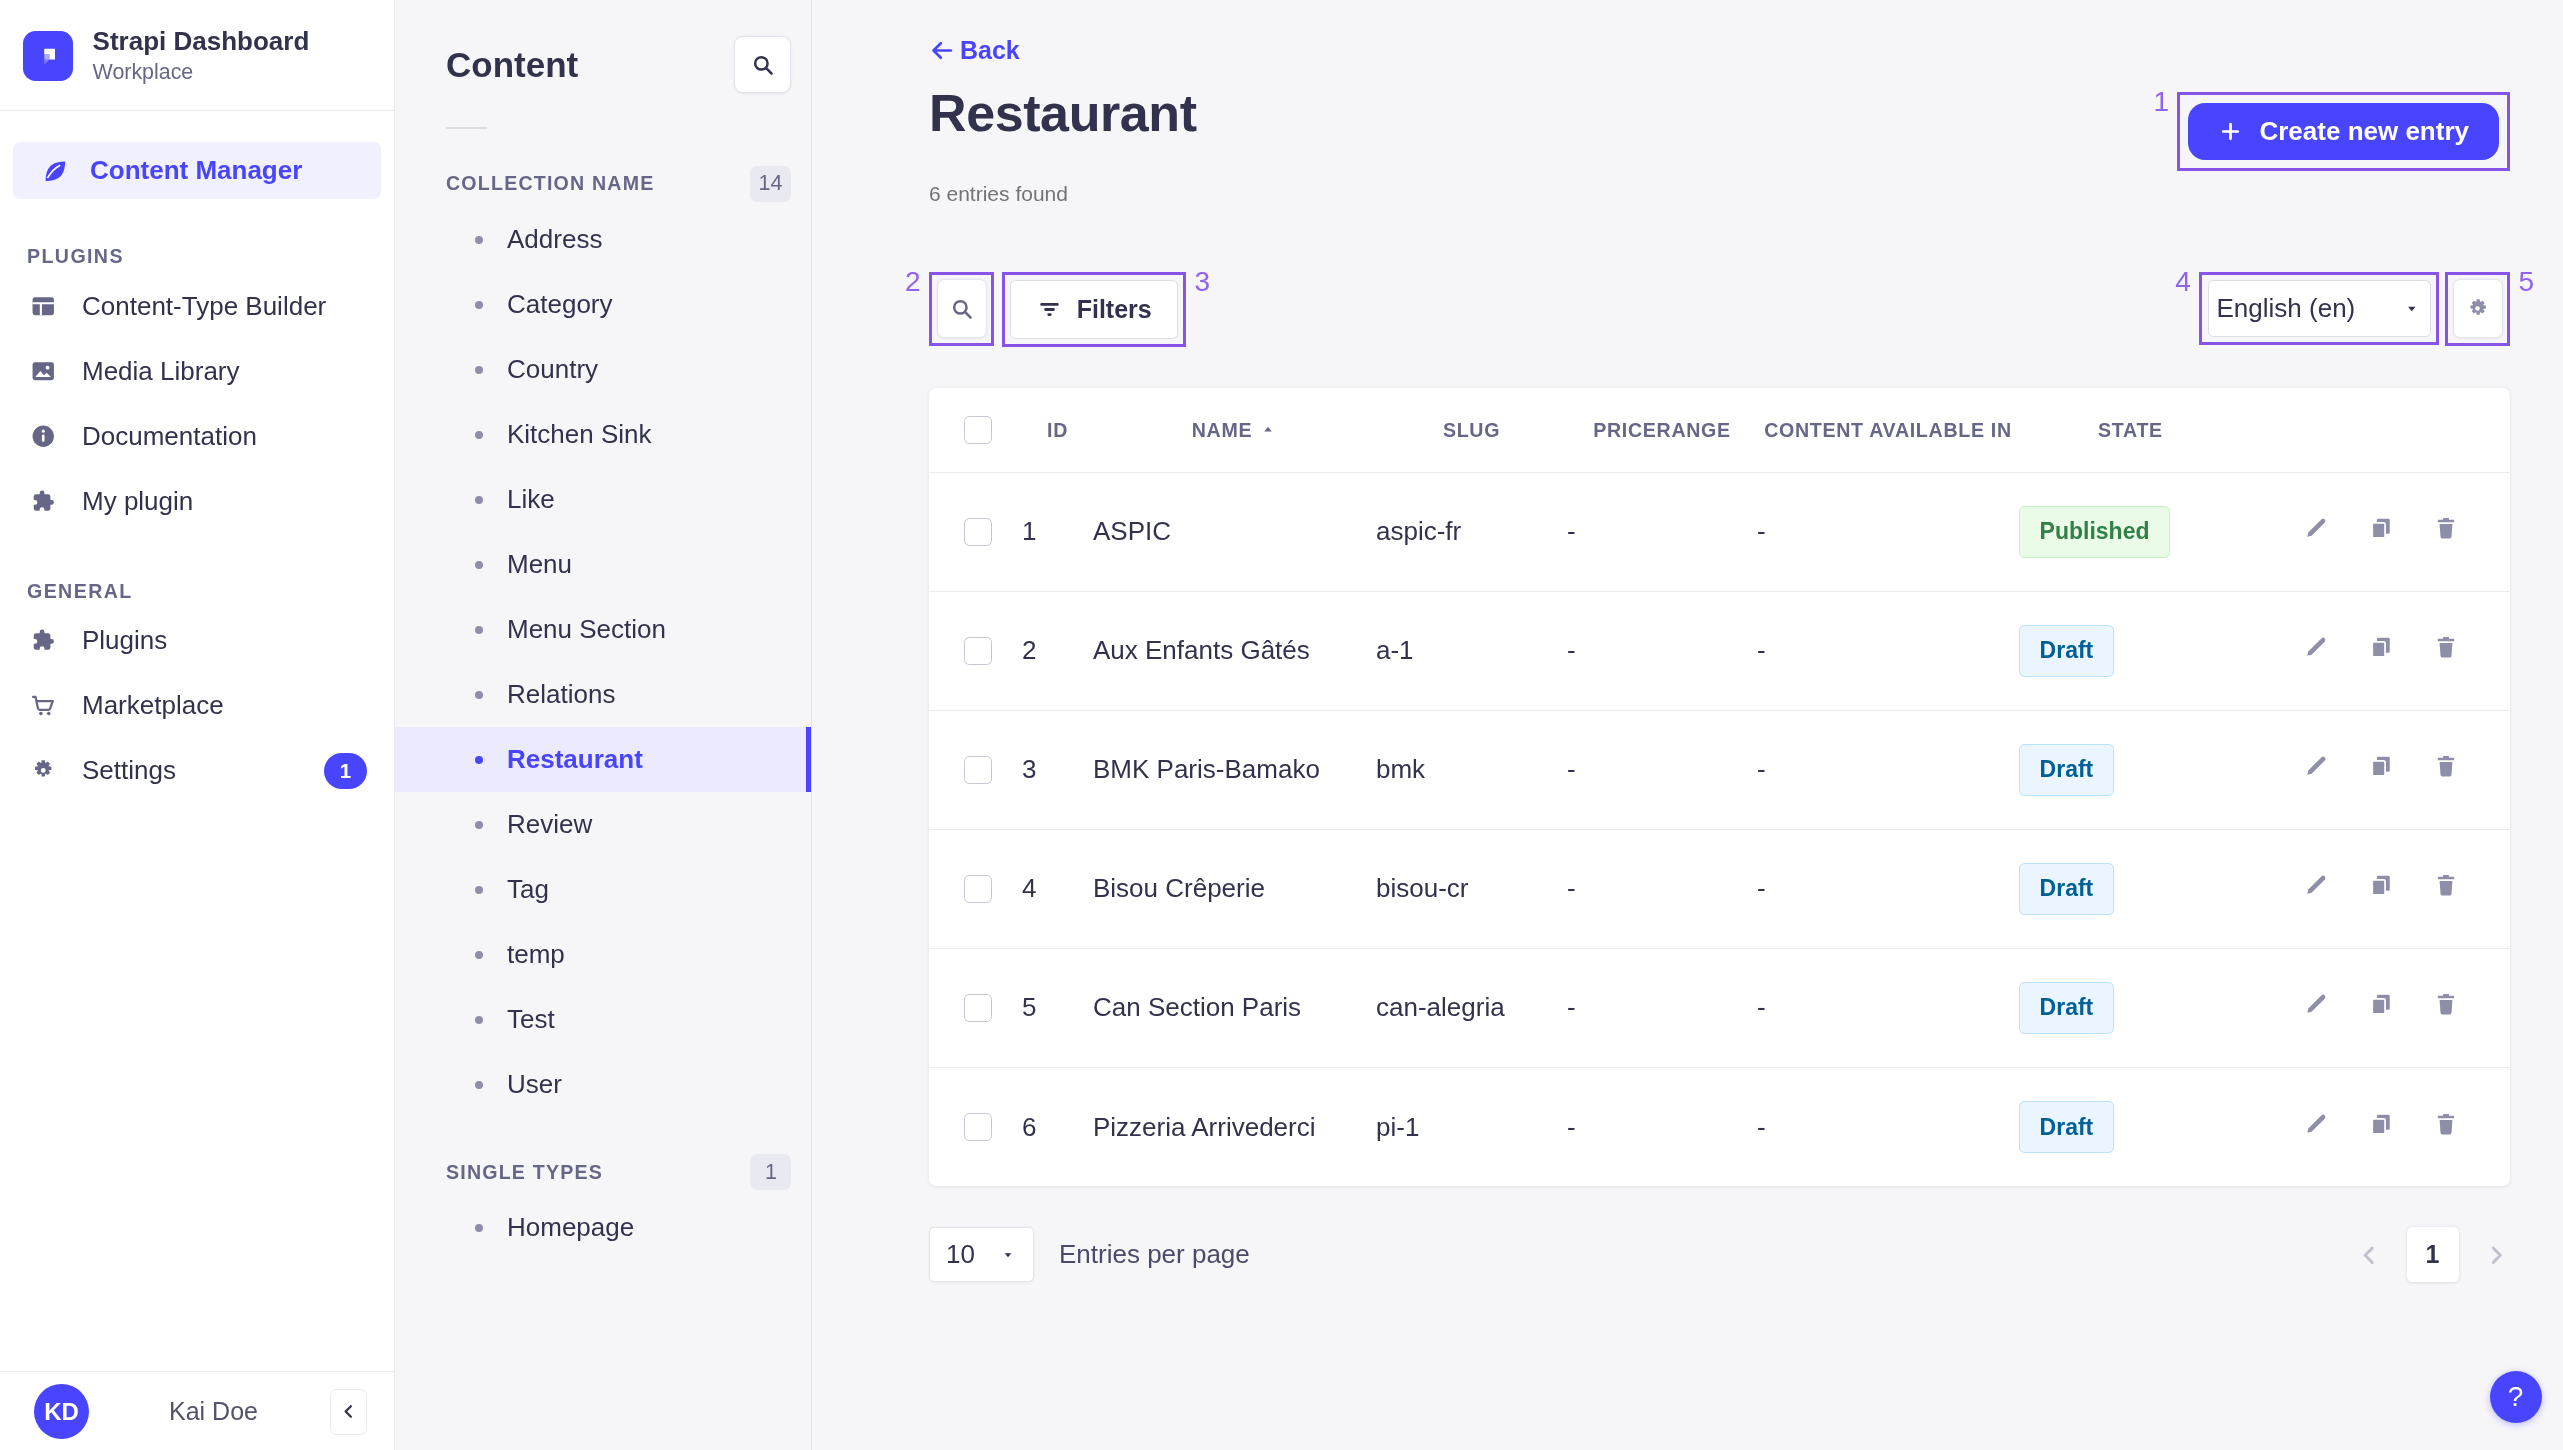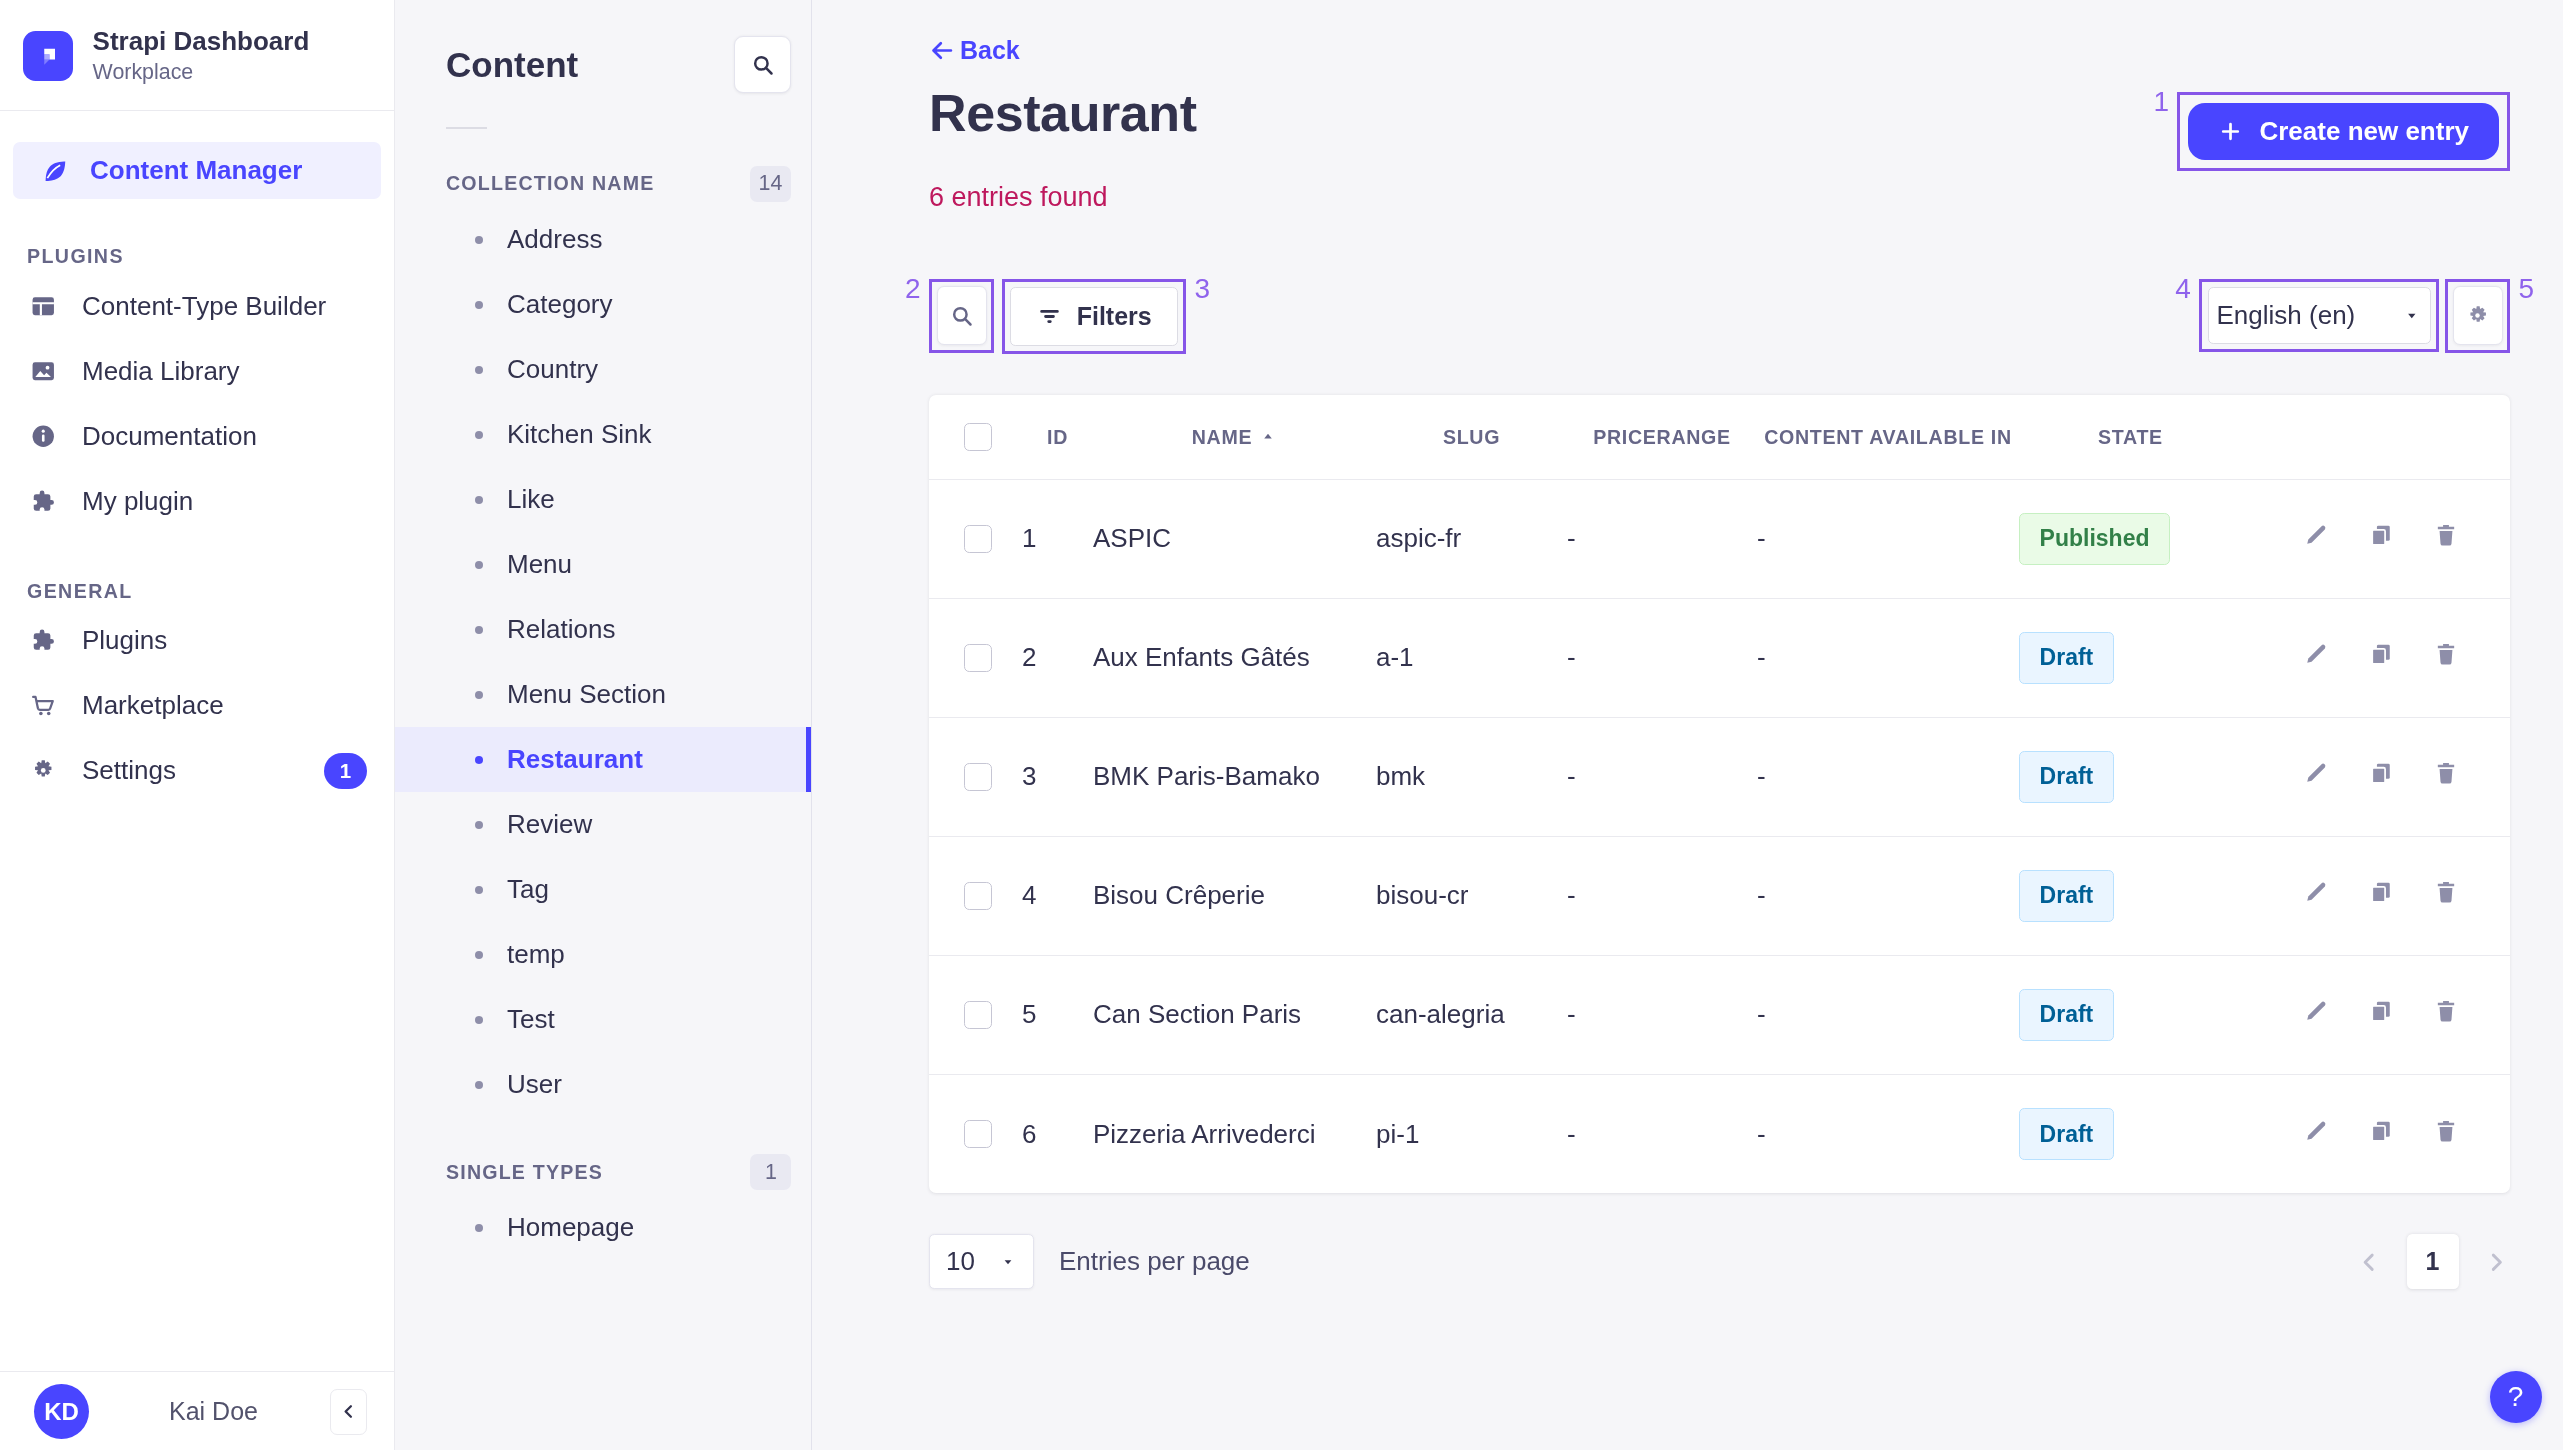--- a/index.html
+++ b/index.html
@@ -43,21 +43,21 @@
   .type-item.active { background:#ebebfd; color:#4945ff; font-weight:bold; }
   .type-item.active .bullet { background:#4945ff; }
   .type-item.active::after { content:""; position:absolute; right:0; top:0; bottom:0; width:5.3px; background:#4945ff; }
 
   
   .main { flex:1; position:relative; padding:0 53px 0 117px; }
   .back-row { margin-top:36px; }
   .back-link { display:inline-flex; align-items:center; gap:4px; color:#4945ff; font-size:25px; font-weight:600; cursor:pointer; }
   .title-row { display:flex; align-items:flex-start; justify-content:space-between; margin-top:16px; }
   .page-title { font-size:52px; font-weight:bold; color:#32324d; letter-spacing:-0.4px; }
-  .subtitle { margin-top:10.7px; font-size:27px; color:#be185d; }
+  .subtitle { margin-top:10.7px; font-size:21px; color:#737373; }
 
   .anno { position:relative; border:3.6px solid #8655e8; }
   .anno-num { position:absolute; top:-7.1px; font-size:28px; color:#8f63ec; line-height:1; }
   .nl { left:-27px; } .nr { right:-27px; }
 
   .anno-create { padding:8px; margin-top:9px; }
   .create-btn { background:#4945ff; border:none; color:#fff; font-size:26px; font-weight:bold; height:57px; padding:0 30px; border-radius:17px; display:flex; align-items:center; gap:16px; cursor:pointer; font-family:inherit; }
 
   .filter-row { margin-top:66px; display:flex; align-items:flex-start; justify-content:space-between; }
   .fgroup { display:flex; align-items:flex-start; }
@@ -249,25 +249,25 @@
         <li class="type-item">
           <span class="bullet"></span>
           <span>Like</span>
         </li>
         <li class="type-item">
           <span class="bullet"></span>
           <span>Menu</span>
         </li>
         <li class="type-item">
           <span class="bullet"></span>
+          <span>Menu Section</span>
+        </li>
+        <li class="type-item">
+          <span class="bullet"></span>
           <span>Relations</span>
-        </li>
-        <li class="type-item">
-          <span class="bullet"></span>
-          <span>Menu Section</span>
         </li>
         <li class="type-item active">
           <span class="bullet"></span>
           <span>Restaurant</span>
         </li>
         <li class="type-item">
           <span class="bullet"></span>
           <span>Review</span>
         </li>
         <li class="type-item">

